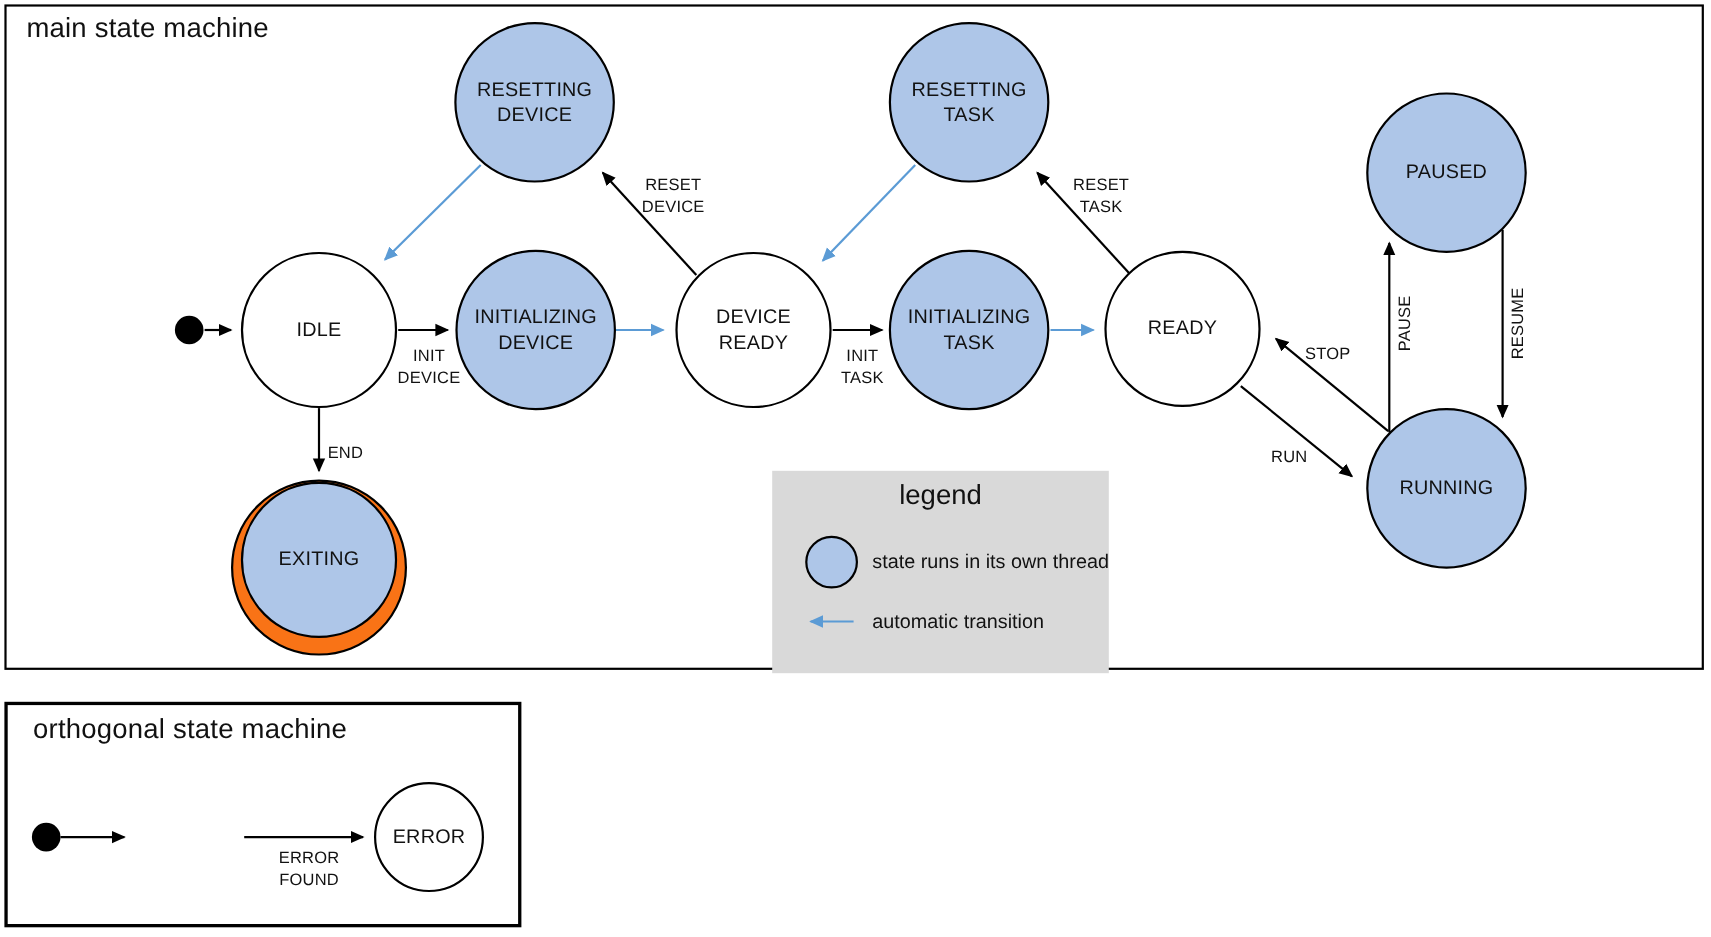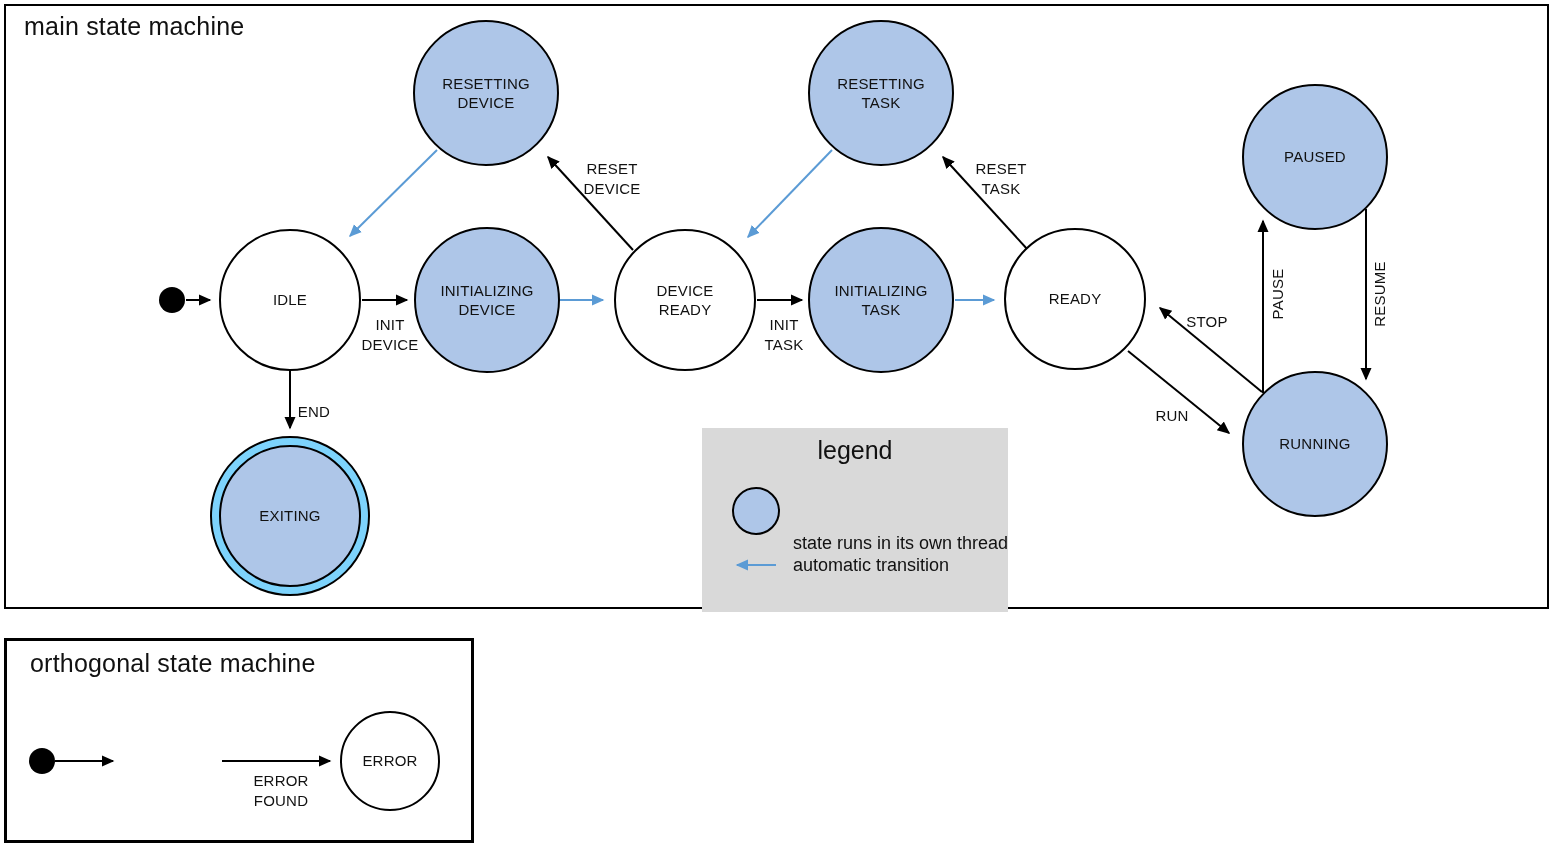--- a/index.html
+++ b/index.html
@@ -33,36 +33,36 @@
   svg.wires { position: absolute; left: 0; top: 0; pointer-events: none; }
 
   .state {
     position: absolute;
     border: 2px solid #000000;
     border-radius: 50%;
     display: flex;
     align-items: center;
     justify-content: center;
     text-align: center;
-    font-size: 15px;
+    font-size: 18px;
     font-weight: 500;
     line-height: 1.3;
     letter-spacing: 0.2px;
     white-space: pre-line;
     box-sizing: border-box;
     background: #ffffff;
   }
   .state.threaded { background: #aec6e8; }
   .final-ring {
     position: absolute;
     border: 2px solid #000000;
     border-radius: 50%;
-    background: #7dd3fc;
+    background: #f97316;
     display: flex;
-    align-items: center;
+    align-items: flex-start;
     justify-content: center;
     box-sizing: border-box;
   }
   .final-ring .state { position: static; }
 
   .init-dot {
     position: absolute;
     width: 26px; height: 26px;
     border-radius: 50%;
     background: #000000;
@@ -102,21 +102,21 @@
     background: #aec6e8;
     box-sizing: border-box;
   }
   .legend-item-label {
     position: absolute;
     left: 91px;
     transform: translateY(-50%);
     font-size: 18px;
     white-space: nowrap;
   }
-  #legend-thread-label { top: 83px; margin-top: 32px; }
+  #legend-thread-label { top: 83px; }
   #legend-auto-label   { top: 137px; }
 </style>
 </head>
 <body>
 
 <div id="stage">
 
   <div class="frame" id="main-frame"></div>
   <div class="frame" id="ortho-frame"></div>
 

